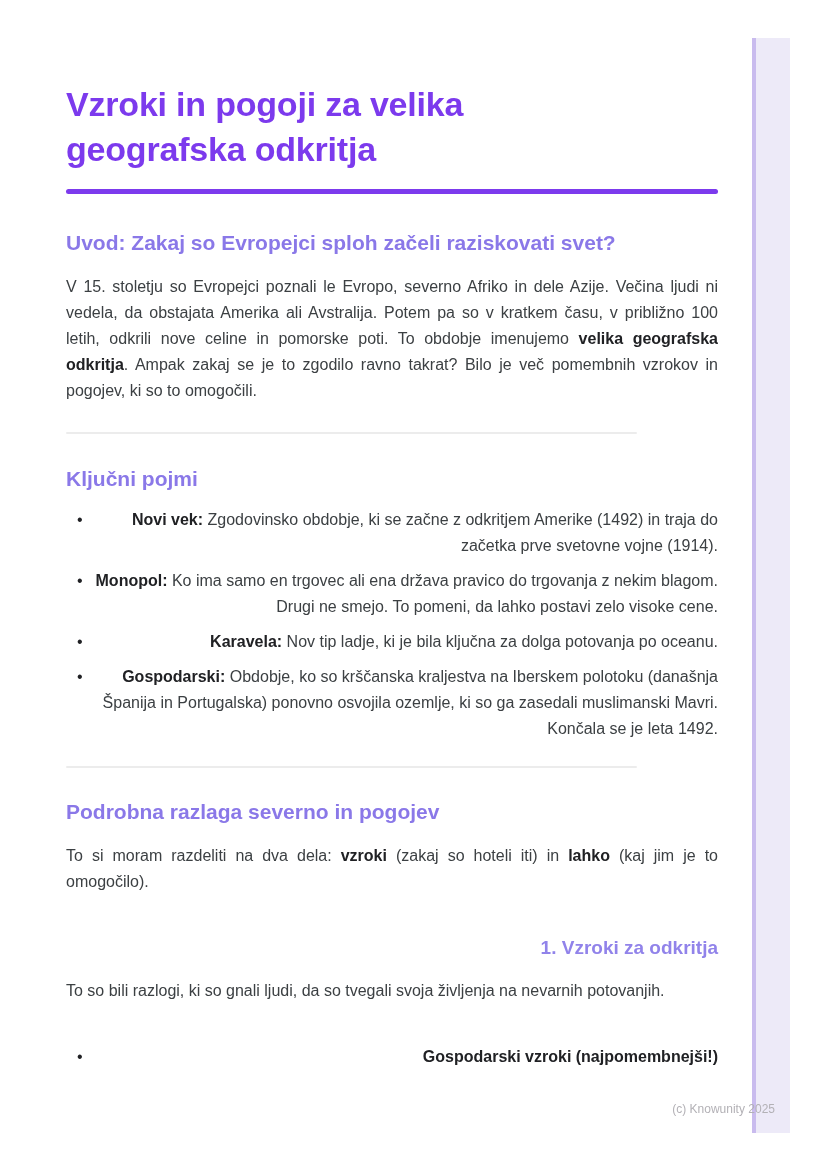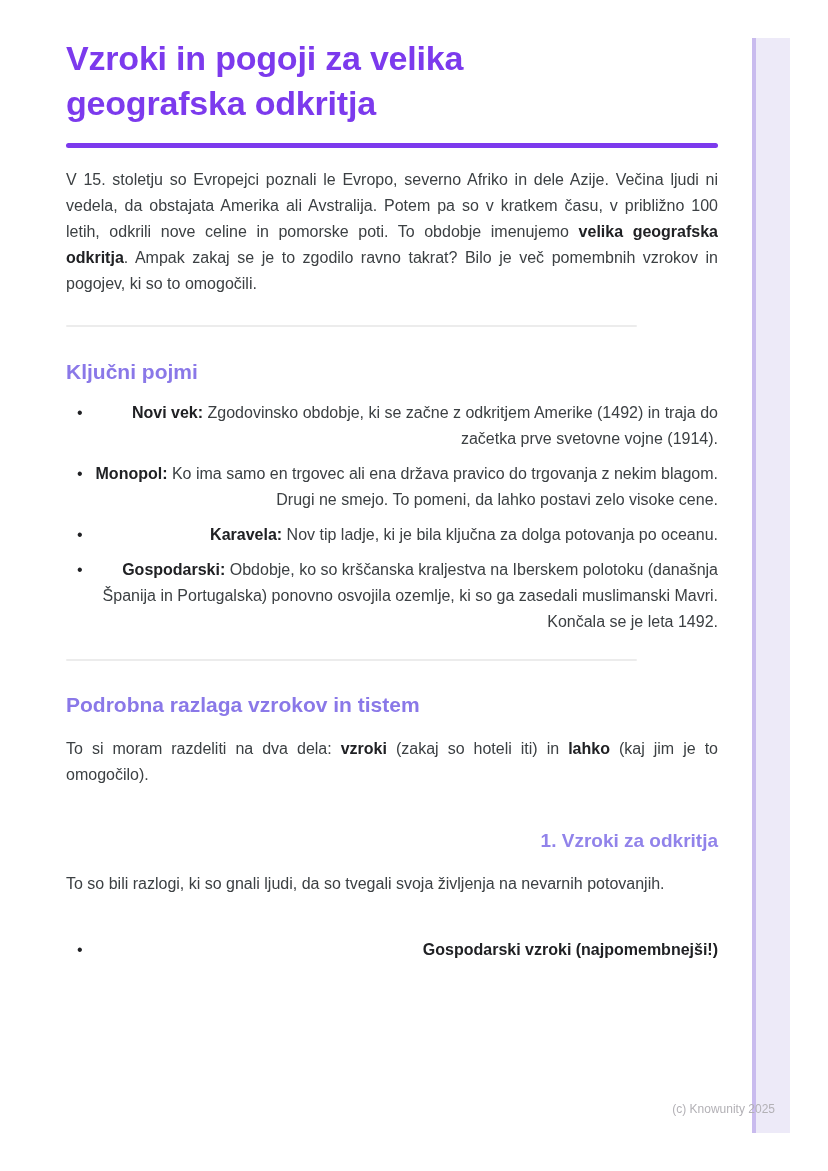--- a/index.html
+++ b/index.html
@@ -20,21 +20,21 @@
     border-left: 4px solid #C9BBEE;
     z-index: 1;
   }
   .content {
     position: absolute;
     left: 66px; top: 0;
     width: 652px;
     z-index: 2;
   }
   .doc-title {
-    margin-top: 36px;
+    margin-top: 82px;
     font-size: 34px;
     line-height: 45px;
     font-weight: 700;
     color: #7C3AED;
     letter-spacing: -0.2px;
   }
   .title-rule {
     margin-top: 17px;
     height: 5px;
     background: #7C3AED;
@@ -117,37 +117,38 @@
 
 <div class="content">
 
   <div class="doc-title">
     <div>Vzroki in pogoji za velika</div>
     <div>geografska odkritja</div>
   </div>
 
   <div class="title-rule"></div>
 
+  <h2 class="h2 h2-intro">Uvod: Zakaj so Evropejci sploh začeli raziskovati svet?</h2>
 
   <p class="para"><span>V 15. stoletju so Evropejci poznali le Evropo, severno Afriko in dele Azije. Večina ljudi ni vedela, da obstajata Amerika ali Avstralija. Potem pa so v kratkem času, v približno 100 letih, odkrili nove celine in pomorske poti. To obdobje imenujemo </span><span class="bold">velika geografska odkritja</span><span>. Ampak zakaj se je to zgodilo ravno takrat? Bilo je več pomembnih vzrokov in pogojev, ki so to omogočili.</span></p>
 
   <div class="divider"></div>
 
   <h2 class="h2 h2-terms">Ključni pojmi</h2>
 
   <ul class="term-list">
     <li><span class="term">Novi vek:</span><span> Zgodovinsko obdobje, ki se začne z odkritjem Amerike (1492) in traja do začetka prve svetovne vojne (1914).</span></li>
     <li><span class="term">Monopol:</span><span> Ko ima samo en trgovec ali ena država pravico do trgovanja z nekim blagom. Drugi ne smejo. To pomeni, da lahko postavi zelo visoke cene.</span></li>
     <li><span class="term">Karavela:</span><span> Nov tip ladje, ki je bila ključna za dolga potovanja po oceanu.</span></li>
     <li><span class="term">Gospodarski:</span><span> Obdobje, ko so krščanska kraljestva na Iberskem polotoku (današnja Španija in Portugalska) ponovno osvojila ozemlje, ki so ga zasedali muslimanski Mavri. Končala se je leta 1492.</span></li>
   </ul>
 
   <div class="divider divider-2"></div>
 
-  <h2 class="h2 h2-detail">Podrobna razlaga vzrokov in tistem</h2>
+  <h2 class="h2 h2-detail">Podrobna razlaga severno in pogojev</h2>
 
   <p class="para"><span>To si moram razdeliti na dva dela: </span><span class="bold">vzroki</span><span> (zakaj so hoteli iti) in </span><span class="bold">lahko</span><span> (kaj jim je to omogočilo).</span></p>
 
   <h3 class="h3">1. Vzroki za odkritja</h3>
 
   <p class="para">To so bili razlogi, ki so gnali ljudi, da so tvegali svoja življenja na nevarnih potovanjih.</p>
 
   <ul class="term-list final-list">
     <li><span class="bullet-bold">Gospodarski vzroki (najpomembnejši!)</span></li>
   </ul>

